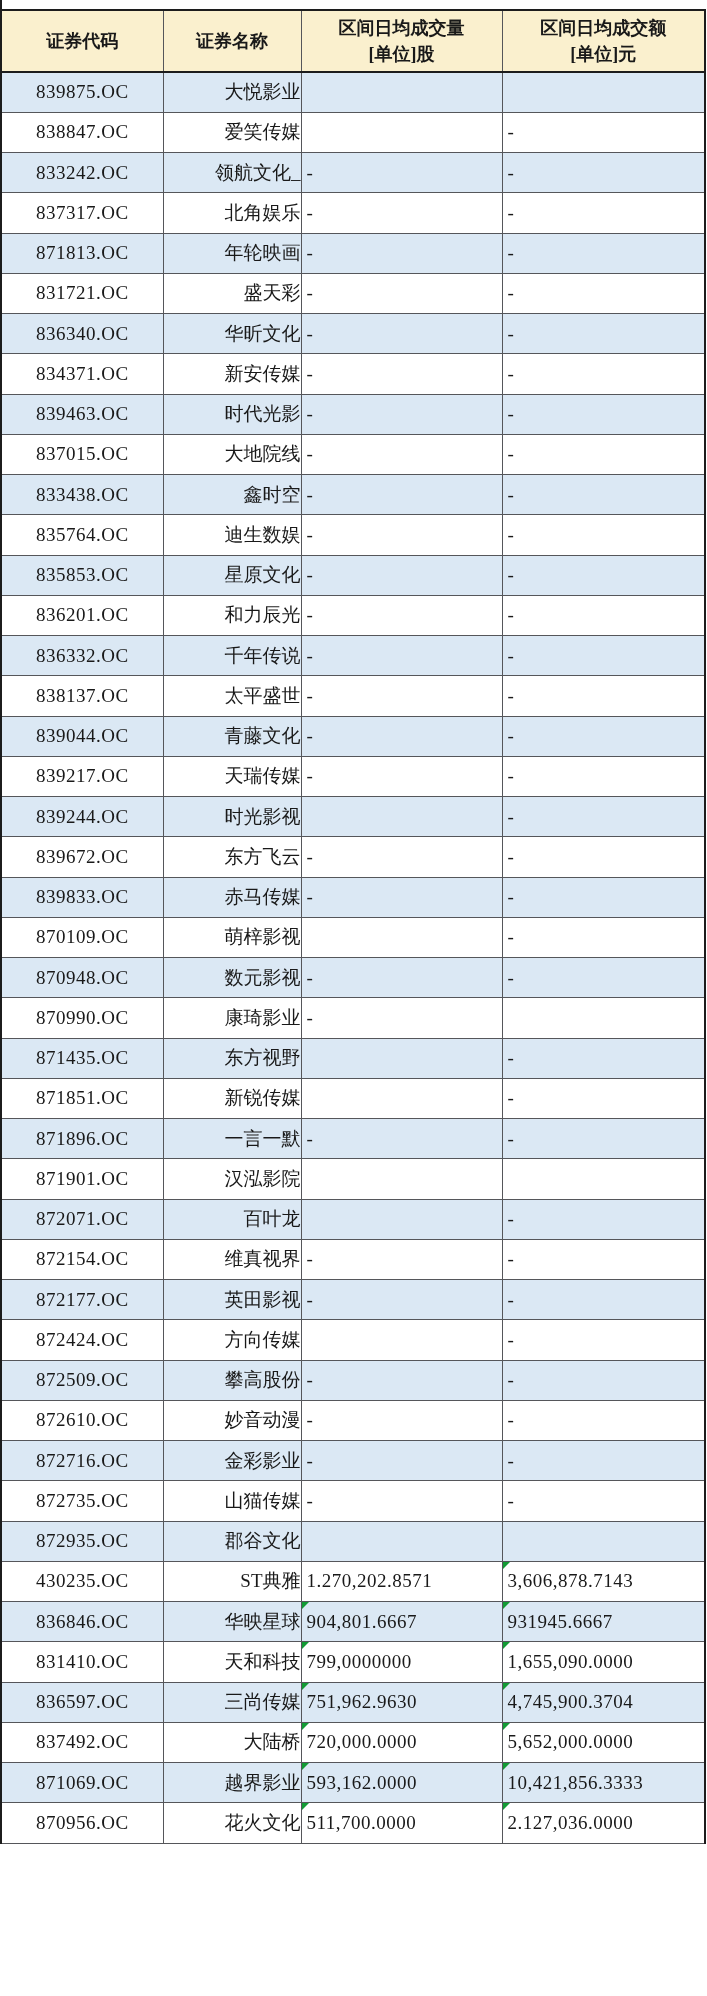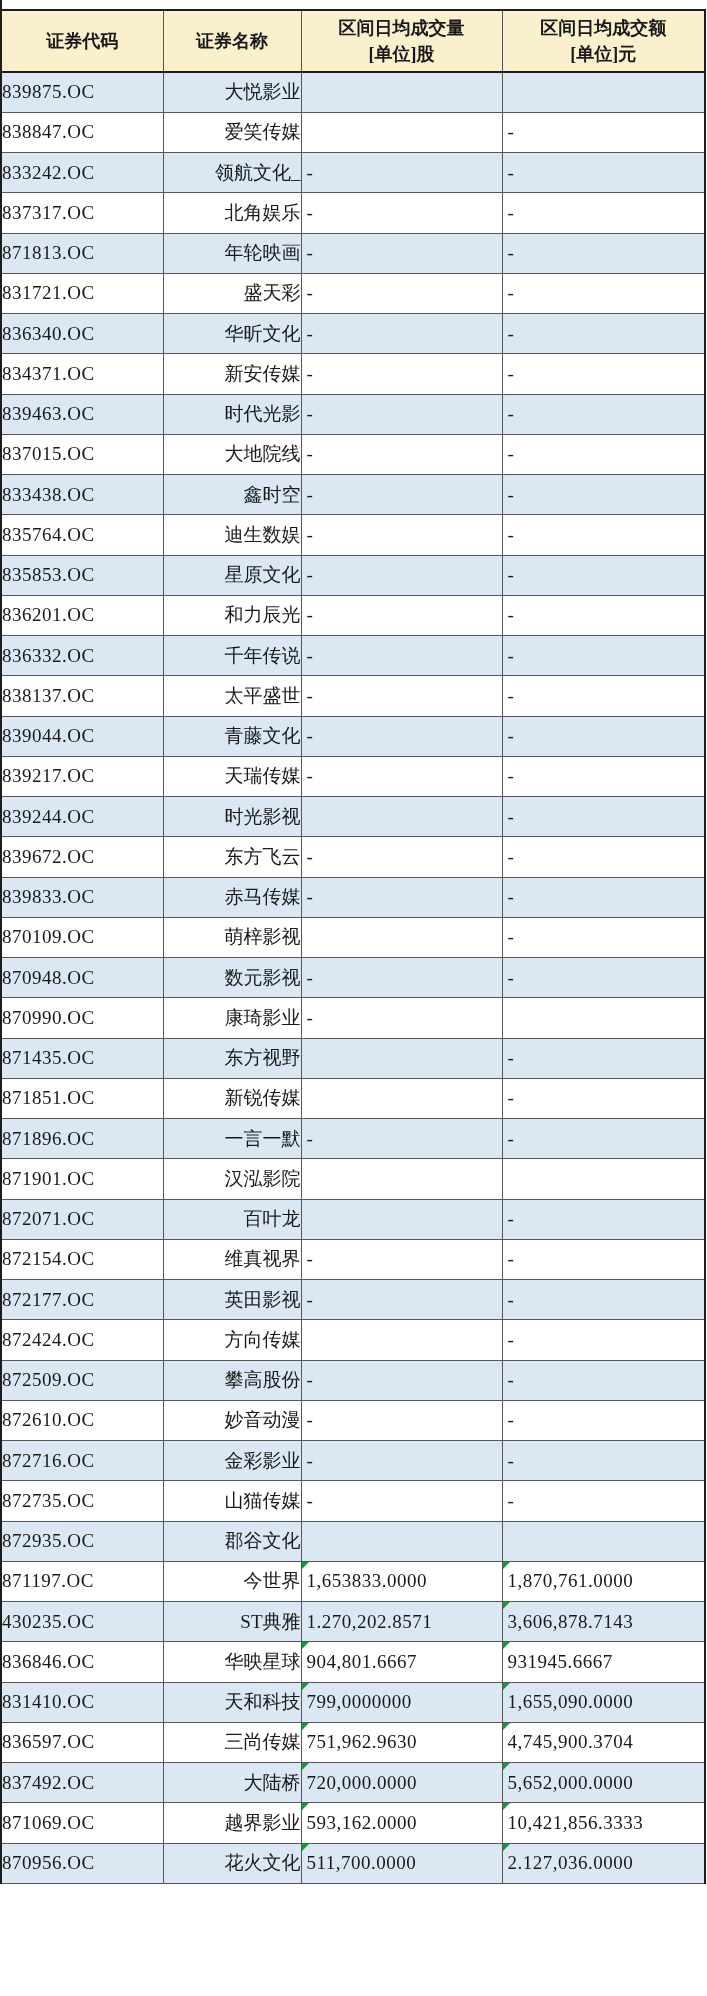--- a/index.html
+++ b/index.html
@@ -39,21 +39,21 @@
     border-top:2px solid var(--border-strong);
     border-bottom:2px solid var(--border-strong);
   }
   th:first-child,td:first-child{border-left:2px solid var(--border-strong);}
   th:last-child,td:last-child{border-right:2px solid var(--border-strong);}
   tbody td{
     height:40.25px;font-size:19px;background:var(--row-bg);
     position:relative;
   }
   tbody tr:nth-child(odd) td{background:var(--stripe-bg);}
-  td.code{letter-spacing:0.5px;}
+  td.code{text-align:center;letter-spacing:0.5px;}
   td.name{text-align:right;}
   td.num{text-align:left;padding-left:5px;letter-spacing:0.5px;}
   td.flagged::before{
     content:"";position:absolute;top:0;left:0;width:0;height:0;
     border-top:7px solid var(--flag-green);
     border-right:7px solid transparent;
   }
 </style>
 </head>
 <body>
@@ -294,26 +294,20 @@
         <td class="num">-</td>
         <td class="num">-</td>
       </tr>
       <tr>
         <td class="code">872935.OC</td>
         <td class="name">郡谷文化</td>
         <td class="num"></td>
         <td class="num"></td>
       </tr>
       <tr>
-        <td class="code">871197.OC</td>
-        <td class="name">今世界</td>
-        <td class="num flagged">1,653833.0000</td>
-        <td class="num flagged">1,870,761.0000</td>
-      </tr>
-      <tr>
         <td class="code">430235.OC</td>
         <td class="name">ST典雅</td>
         <td class="num">1.270,202.8571</td>
         <td class="num flagged">3,606,878.7143</td>
       </tr>
       <tr>
         <td class="code">836846.OC</td>
         <td class="name">华映星球</td>
         <td class="num flagged">904,801.6667</td>
         <td class="num flagged">931945.6667</td>

